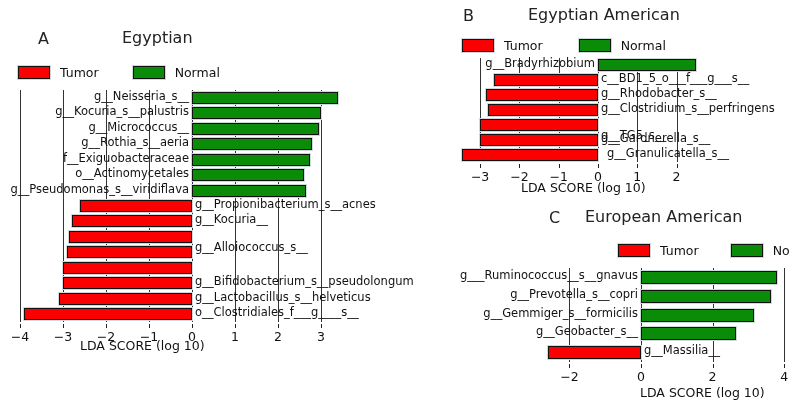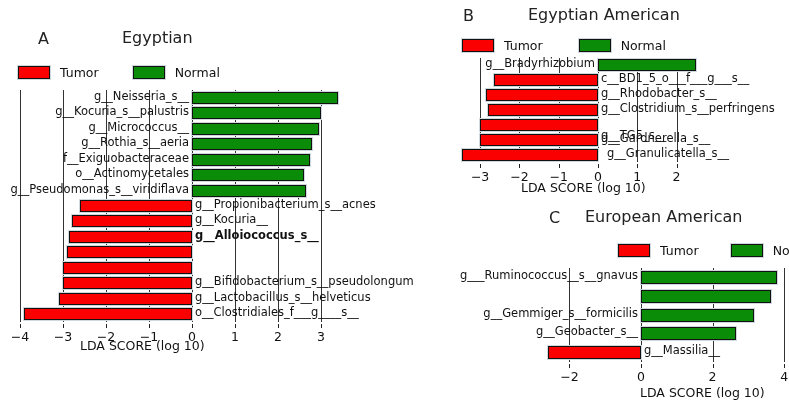--- a/index.html
+++ b/index.html
@@ -129,21 +129,21 @@
       <div class="bar-label left" style="top: 63px; right: 191px;">f__Exiguobacteraceae</div>
       <div class="bar normal" title="o__Actinomycetales : 2.6" style="top: 79px; left: 192px; width: 111.8px; height: 12px;"></div>
       <div class="bar-label left" style="top: 78px; right: 191px;">o__Actinomycetales</div>
       <div class="bar normal" title="g__Pseudomonas_s__viridiflava : 2.65" style="top: 95px; left: 192px; width: 113.95px; height: 12px;"></div>
       <div class="bar-label left" style="top: 94px; right: 191px;">g__Pseudomonas_s__viridiflava</div>
       <div class="bar tumor" title="g__Propionibacterium_s__acnes : -2.6" style="top: 110px; left: 80.2px; width: 111.8px; height: 12px;"></div>
       <div class="bar-label right" style="top: 109px; left: 195px;">g__Propionibacterium_s__acnes</div>
       <div class="bar tumor" title="g__Kocuria__ : -2.8" style="top: 125px; left: 71.6px; width: 120.4px; height: 12px;"></div>
       <div class="bar-label right" style="top: 124px; left: 195px;">g__Kocuria__</div>
       <div class="bar tumor" title="g__Alloiococcus_s__ : -2.85" style="top: 141px; left: 69.45px; width: 122.55px; height: 12px;"></div>
-      <div class="bar-label right" style="top: 140px; left: 195px; font-weight: bold;">g__Alloiococcus_s__</div>
+      <div class="bar-label right" style="top: 152px; left: 195px;">g__Alloiococcus_s__</div>
       <div class="bar tumor" title="g__Tissierella_Soehngenia_s__ : -2.9" style="top: 156px; left: 67.3px; width: 124.7px; height: 12px;"></div>
       <div class="bar tumor" title="g__Corynebacterium_s__kroppenstedtii : -3" style="top: 172px; left: 63px; width: 129px; height: 12px;"></div>
       <div class="bar tumor" title="g__Bifidobacterium_s__pseudolongum : -3" style="top: 187px; left: 63px; width: 129px; height: 12px;"></div>
       <div class="bar-label right" style="top: 186px; left: 195px;">g__Bifidobacterium_s__pseudolongum</div>
       <div class="bar tumor" title="g__Lactobacillus_s__helveticus : -3.1" style="top: 203px; left: 58.7px; width: 133.3px; height: 12px;"></div>
       <div class="bar-label right" style="top: 202px; left: 195px;">g__Lactobacillus_s__helveticus</div>
       <div class="bar tumor" title="o__Clostridiales_f___g____s__ : -3.9" style="top: 218px; left: 24.3px; width: 167.7px; height: 12px;"></div>
       <div class="bar-label right" style="top: 217px; left: 195px;">o__Clostridiales_f___g____s__</div>
     </div>
 
@@ -239,20 +239,21 @@
   </div>
 
   <div class="plot" id="plotC" style="left:450px;top:268px;width:339px;height:94px;">
       <div class="gridline" style="left: 119.4px;"></div>
       <div class="gridline" style="left: 191px;"></div>
       <div class="gridline" style="left: 262.6px;"></div>
       <div class="gridline" style="left: 334.2px;"></div>
       <div class="bar normal" title="g___Ruminococcus__s__gnavus : 3.8" style="top: 3px; left: 191px; width: 136.04px; height: 13px;"></div>
       <div class="bar-label left" style="top: 2px; right: 151px;">g___Ruminococcus__s__gnavus</div>
       <div class="bar normal" title="g__Prevotella_s__copri : 3.62" style="top: 22px; left: 191px; width: 129.596px; height: 13px;"></div>
+      <div class="bar-label left" style="top: 21px; right: 151px;">g__Prevotella_s__copri</div>
       <div class="bar normal" title="g__Gemmiger_s__formicilis : 3.15" style="top: 41px; left: 191px; width: 112.77px; height: 13px;"></div>
       <div class="bar-label left" style="top: 40px; right: 151px;">g__Gemmiger_s__formicilis</div>
       <div class="bar normal" title="g__Geobacter_s__ : 2.65" style="top: 59px; left: 191px; width: 94.87px; height: 13px;"></div>
       <div class="bar-label left" style="top: 58px; right: 151px;">g__Geobacter_s__</div>
       <div class="bar tumor" title="g__Massilia__ : -2.6" style="top: 78px; left: 97.92px; width: 93.08px; height: 13px;"></div>
       <div class="bar-label right" style="top: 77px; left: 194px;">g__Massilia__</div>
     </div>
 
   <div id="axisC">
       <div class="tick" style="left: 569.4px; top: 364px; position: absolute;"></div>

